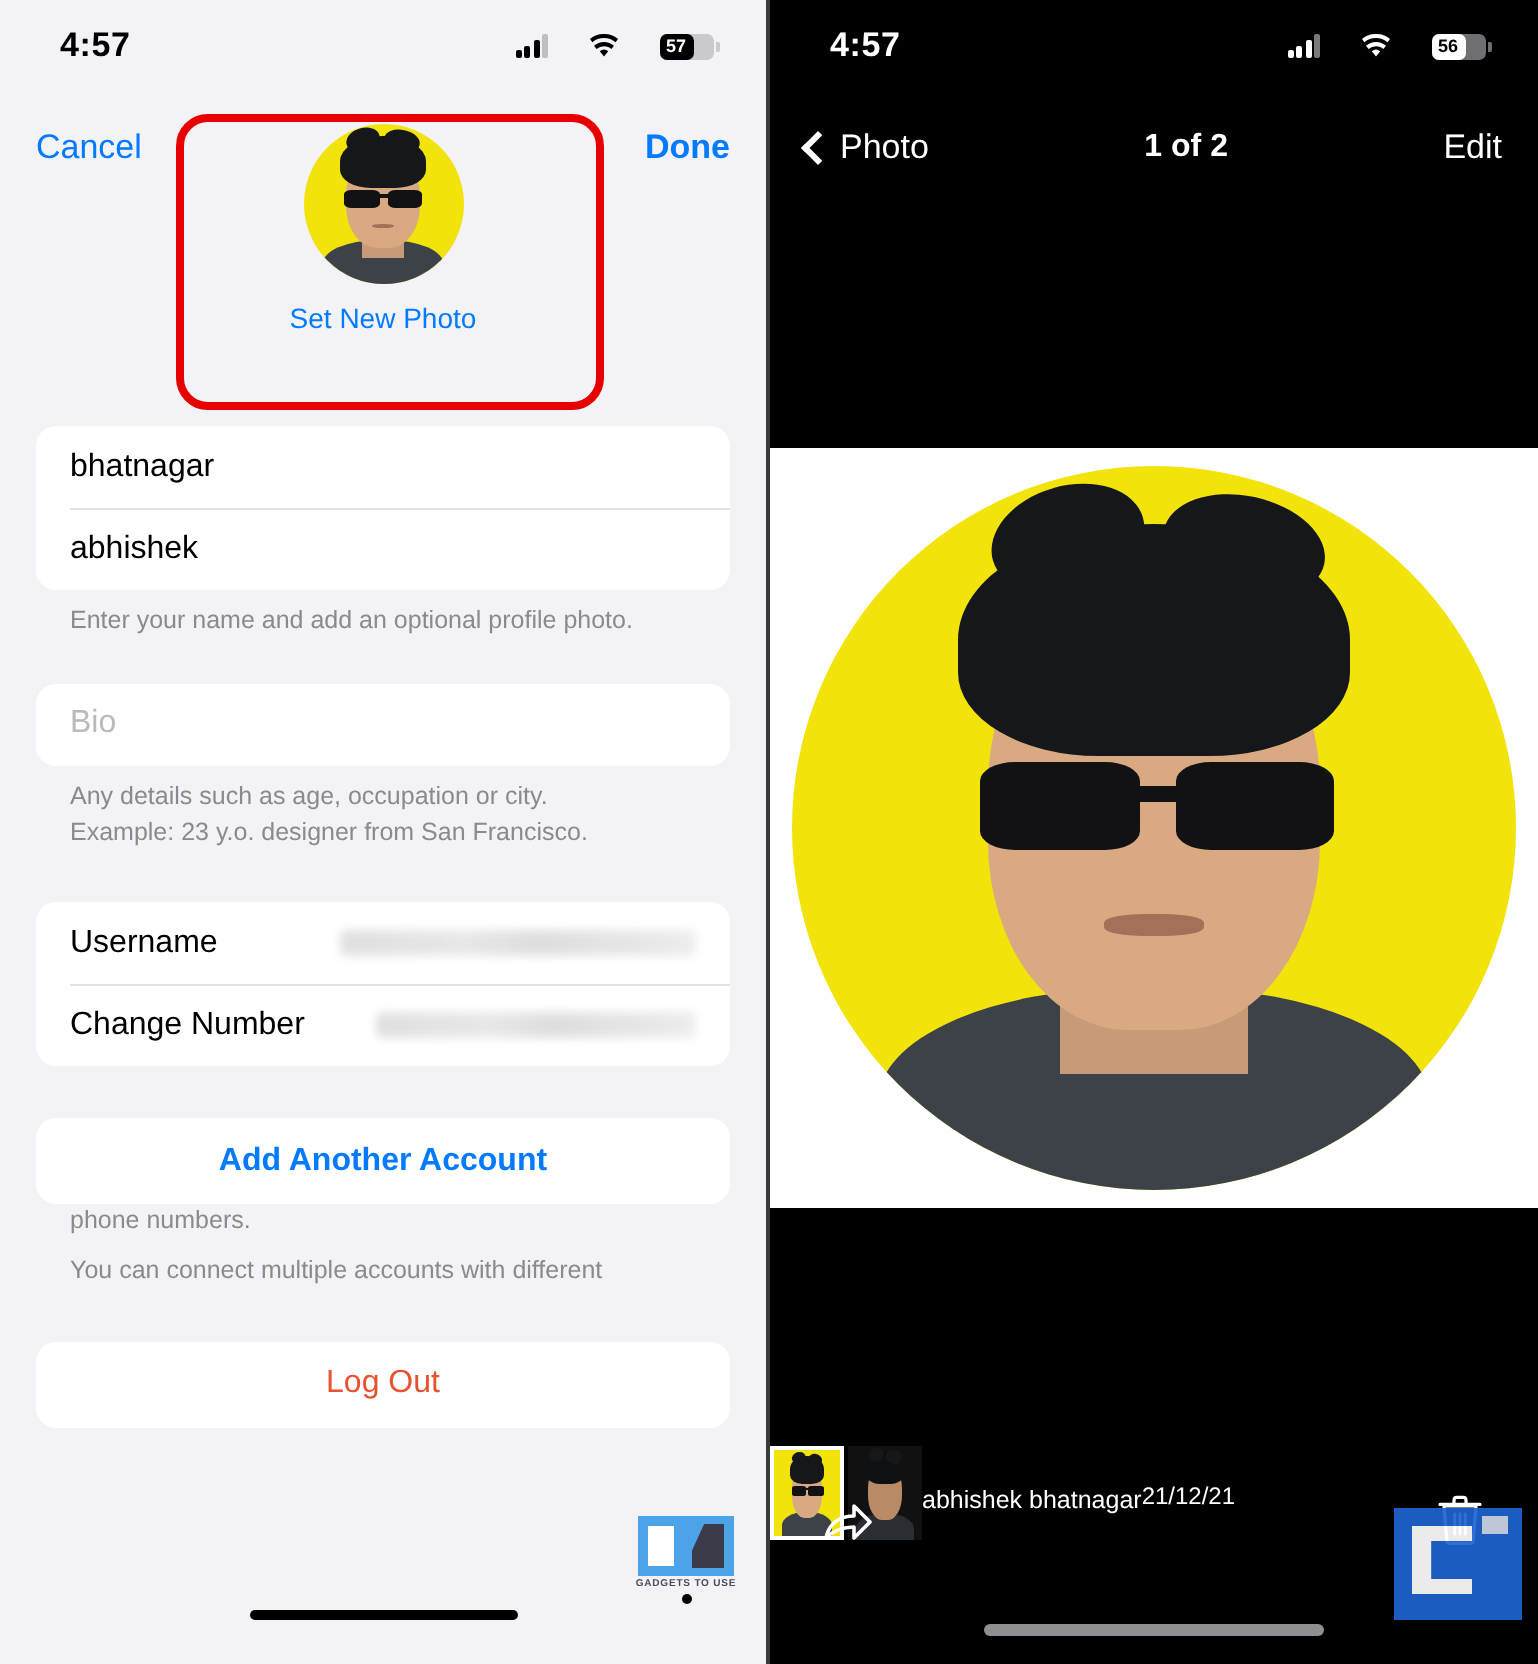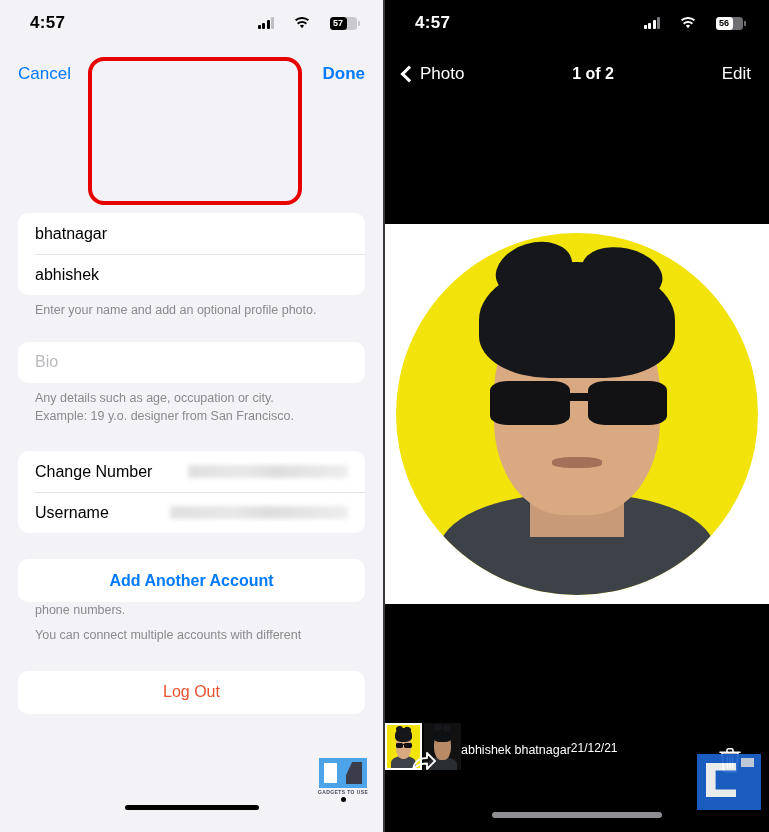--- a/index.html
+++ b/index.html
@@ -282,48 +282,65 @@
           <span class="num">57</span>
         </div>
       </div>
     </div>
 
     <div class="navrow">
       <button class="navbtn">Cancel</button>
       <button class="navbtn bold">Done</button>
     </div>
 
+    <div class="avatar-block">
+      <div class="avatar">
+        <div class="face">
+          <div class="neckshoulders"></div>
+          <div class="neck"></div>
+          <div class="head"></div>
+          <div class="hair"></div>
+          <div class="glasses">
+              <div class="lens l"></div>
+              <div class="bridge"></div>
+              <div class="lens r"></div>
+            </div>
+          <div class="mouth"></div>
+        </div>
+      </div>
+      <div class="set-photo">Set New Photo</div>
+    </div>
 
     <div class="redbox left"></div>
 
     <div style="position:absolute;left:0;right:0;top:213px;">
       <div class="card">
         <div class="field">bhatnagar</div>
         <div class="field">abhishek</div>
       </div>
       <div class="hint">Enter your name and add an optional profile photo.</div>
 
       <div class="spacer-s"></div>
 
       <div class="card">
         <div class="field placeholder">Bio</div>
       </div>
       <div class="hint">Any details such as age, occupation or city.</div>
-      <div class="hint tight" style="margin-top:0">Example: 19 y.o. designer from San Francisco.</div>
+      <div class="hint tight" style="margin-top:0">Example: 23 y.o. designer from San Francisco.</div>
 
       <div class="spacer-m"></div>
 
       <div class="card">
+        <div class="row">
+          <span>Username</span>
+          <span class="blurred w2"></span>
+        </div>
         <div class="row">
           <span>Change Number</span>
           <span class="blurred w1"></span>
-        </div>
-        <div class="row">
-          <span>Username</span>
-          <span class="blurred w2"></span>
         </div>
       </div>
 
       <div class="spacer-m"></div>
 
       <div class="card">
         <div class="action blue">Add Another Account</div>
       </div>
       <div class="hint tight" style="margin-top:0">phone numbers.</div>
       <div class="hint">You can connect multiple accounts with different</div>

